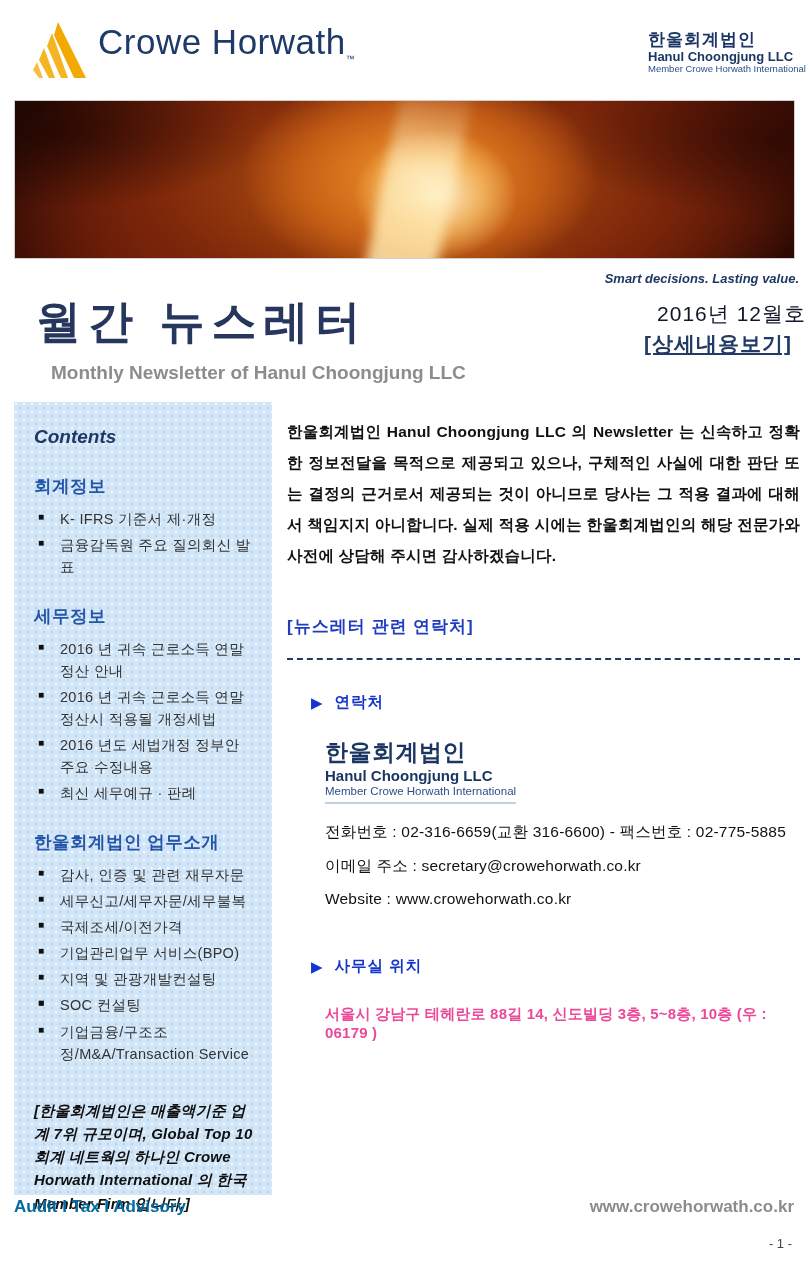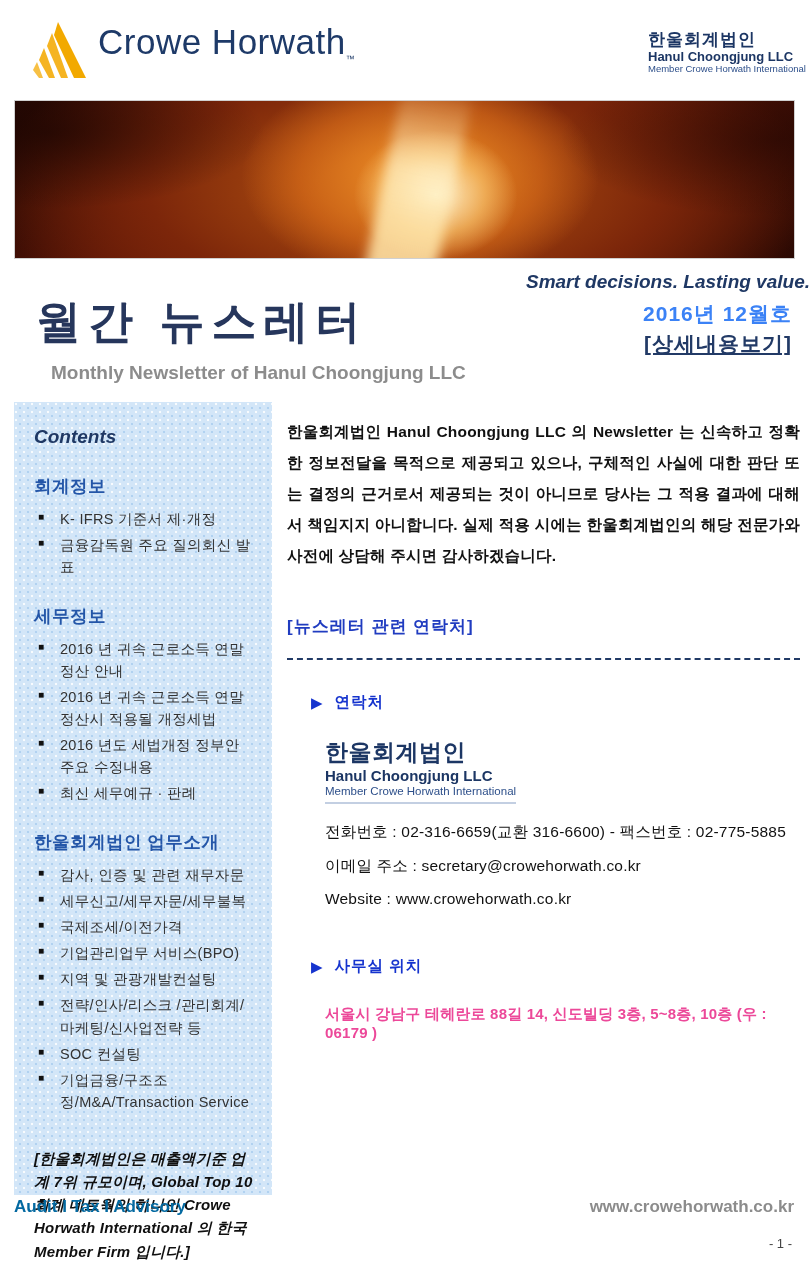--- a/index.html
+++ b/index.html
@@ -29,23 +29,23 @@
   .banner::after { content:""; position:absolute; left:50%; top:-20px; width:70px; height:200px;
     transform:translateX(-30%) rotate(12deg);
     background:linear-gradient(to bottom, rgba(255,250,230,0.0), rgba(255,244,205,0.65) 45%, rgba(255,230,170,0.85) 80%);
     filter:blur(6px); }
   .banner::before { content:""; position:absolute; inset:0;
     background:
       radial-gradient(ellipse 40% 70% at 4% 20%, rgba(30,6,2,0.75), transparent 70%),
       radial-gradient(ellipse 40% 70% at 98% 25%, rgba(40,8,3,0.7), transparent 70%); }
 
   
-  .tagline { position:absolute; right:0; top:271px; font-size:19px; font-weight:bold; font-style:italic; color:#1f3864;margin-left:7px; }
+  .tagline { position:absolute; right:11px; top:271px; font-size:13px; font-weight:bold; font-style:italic; color:#1f3864;margin-left:7px; }
   .mast-title { position:absolute; left:36px; top:292px; font-size:45px; font-weight:bold; color:#26365c; letter-spacing:7px; }
-  .mast-issue { position:absolute; right:18px; top:300px; font-size:21px; font-weight:bold; color:#3b82f6; letter-spacing:1px; }
+  .mast-issue { position:absolute; right:4px; top:300px; font-size:21px; font-weight:normal; color:#0f172a; letter-spacing:1px; }
   .mast-link { position:absolute; right:18px; top:330px; font-size:21px; font-weight:bold; color:#223a66; text-decoration:underline; cursor:pointer; letter-spacing:1px; }
   .mast-sub { position:absolute; left:20px; top:362px; font-size:19px; font-weight:bold; color:#8c8c8c;margin-left:31px; }
 
   
   .sidebar { position:absolute; left:14px; top:402px; width:258px; height:793px;
     background-color:#d3e6f8;
     background-image:
       radial-gradient(circle at 2px 2px, rgba(255,255,255,0.85) 1px, transparent 1.6px),
       radial-gradient(circle at 6px 6px, rgba(173,207,240,0.9) 1px, transparent 1.6px);
     background-size:8px 8px;
@@ -124,21 +124,21 @@
           <li class="side-item"><span class="bullet">■</span><span>2016 년도 세법개정 정부안 주요 수정내용</span></li>
           <li class="side-item"><span class="bullet">■</span><span>최신 세무예규 · 판례</span></li>
         </ul>
         <div class="side-heading">한울회계법인 업무소개</div>
         <ul class="side-list">
           <li class="side-item"><span class="bullet">■</span><span>감사, 인증 및 관련 재무자문</span></li>
           <li class="side-item"><span class="bullet">■</span><span>세무신고/세무자문/세무불복</span></li>
           <li class="side-item"><span class="bullet">■</span><span>국제조세/이전가격</span></li>
           <li class="side-item"><span class="bullet">■</span><span>기업관리업무 서비스(BPO)</span></li>
           <li class="side-item"><span class="bullet">■</span><span>지역 및 관광개발컨설팅</span></li>
-          <li class="side-item"><span class="bullet">■</span><span>전략/인사/리스크 /관리회계/마케팅/신사업전략 등</span></li>
+          <li class="side-item"><span class="bullet">■</span></li>
           <li class="side-item"><span class="bullet">■</span><span>SOC 컨설팅</span></li>
           <li class="side-item"><span class="bullet">■</span><span>기업금융/구조조정/M&amp;A/Transaction Service</span></li>
         </ul>
       </div>
     <div class="side-note">[한울회계법인은 매출액기준 업계 7위 규모이며, Global Top 10 회계 네트웍의 하나인 Crowe Horwath International 의 한국 Member Firm 입니다.]</div>
   </div>
 
   <div class="main">
     <div class="disclaimer">한울회계법인 Hanul Choongjung LLC 의 Newsletter 는 신속하고 정확한 정보전달을 목적으로 제공되고 있으나, 구체적인 사실에 대한 판단 또는 결정의 근거로서 제공되는 것이 아니므로 당사는 그 적용 결과에 대해서 책임지지 아니합니다. 실제 적용 시에는 한울회계법인의 해당 전문가와 사전에 상담해 주시면 감사하겠습니다.</div>
     <div class="contact-header">[뉴스레터 관련 연락처]</div>

